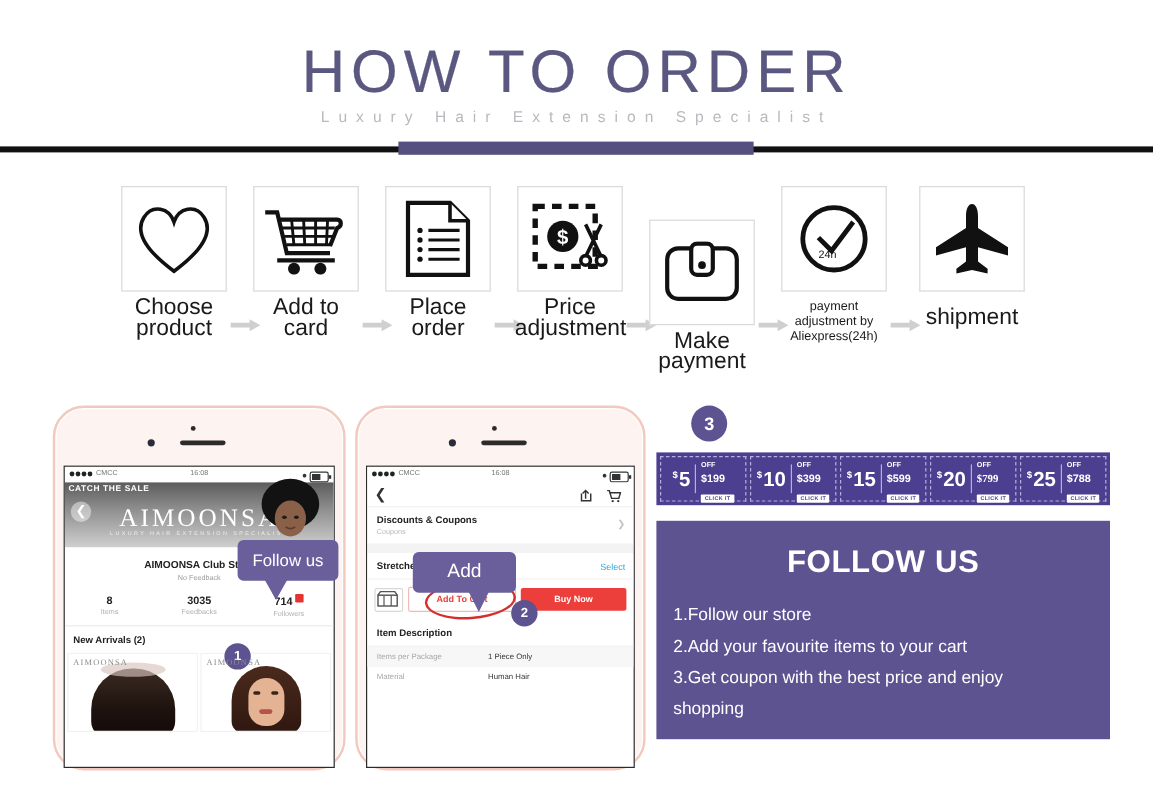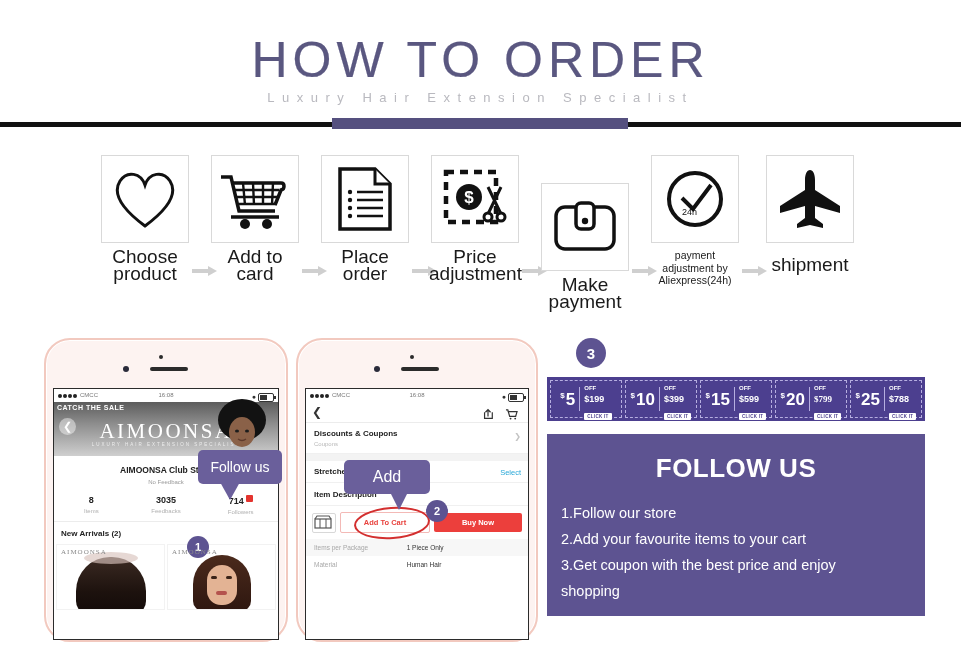--- a/index.html
+++ b/index.html
@@ -436,34 +436,34 @@
       <div class="rl-title">Discounts &amp; Coupons</div>
       <div class="rl-sub">Coupons</div>
       <span class="rl-chev">❯</span>
     </div>
     <div id="p2-gap"></div>
     <div class="rowline">
       <div class="rl-title">Stretched Length</div>
       <span class="rl-select">Select</span>
     </div>
 
-    <div id="p2-desc">Item Description</div>
-
     <div id="p2-cta">
       <div id="p2-store">
         <svg width="20" height="16" viewBox="0 0 20 16" style="position:absolute;left:0;top:0;">
             <rect x="2" y="5" width="16" height="9" fill="none" stroke="#555" stroke-width="1.2"></rect>
             <path d="M2 5 L4 2 L16 2 L18 5" fill="none" stroke="#555" stroke-width="1.2"></path>
             <path d="M7 5 L7 14 M13 5 L13 14" stroke="#555" stroke-width="1"></path>
           </svg>
       </div>
       <div id="p2-addcart">Add To Cart</div>
       <div id="p2-buy">Buy Now</div>
       <div id="p2-circle"></div>
     </div>
+
+    <div id="p2-desc">Item Description</div>
     <div class="drow alt">
       <span class="dk">Items per Package</span>
       <span class="dv">1 Piece Only</span>
     </div>
     <div class="drow">
       <span class="dk">Material</span>
       <span class="dv">Human Hair</span>
     </div>
   </div>
 

